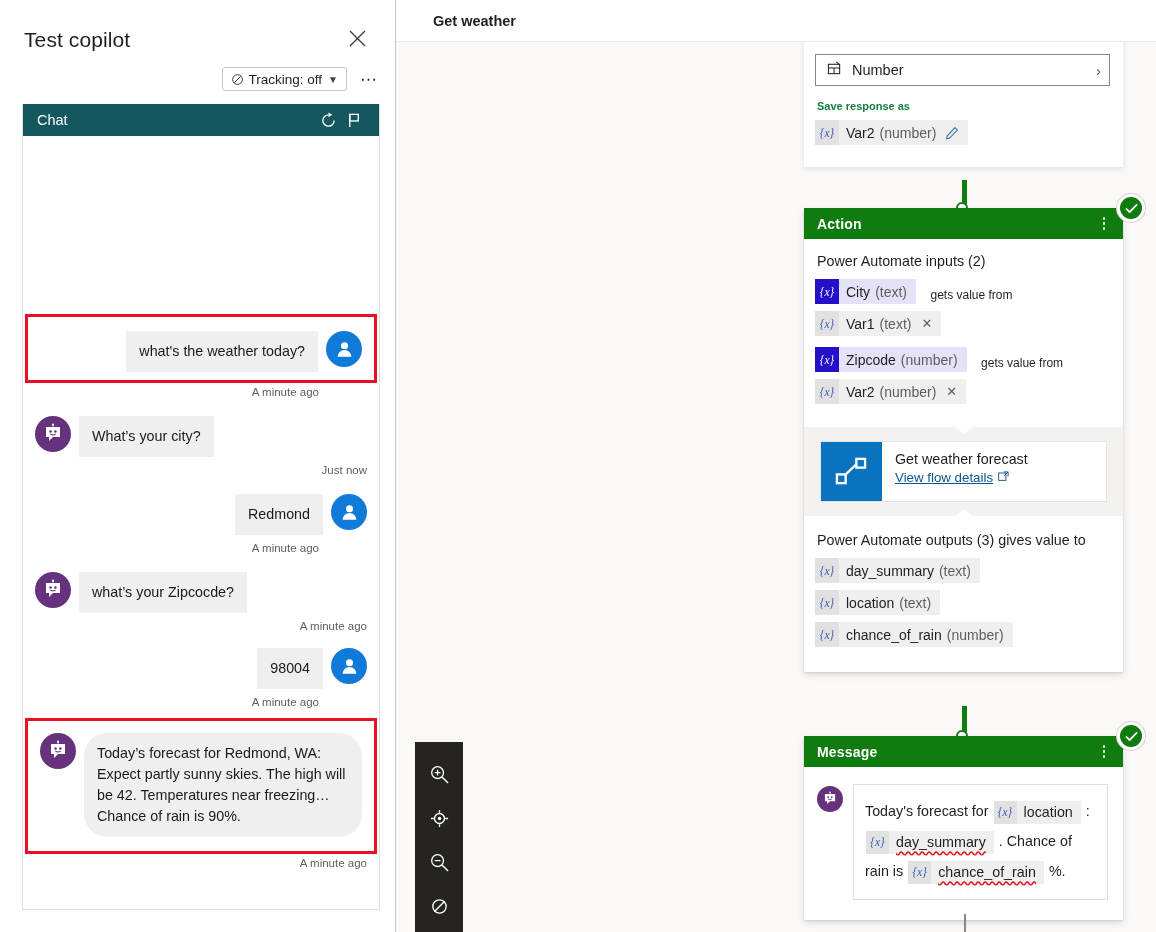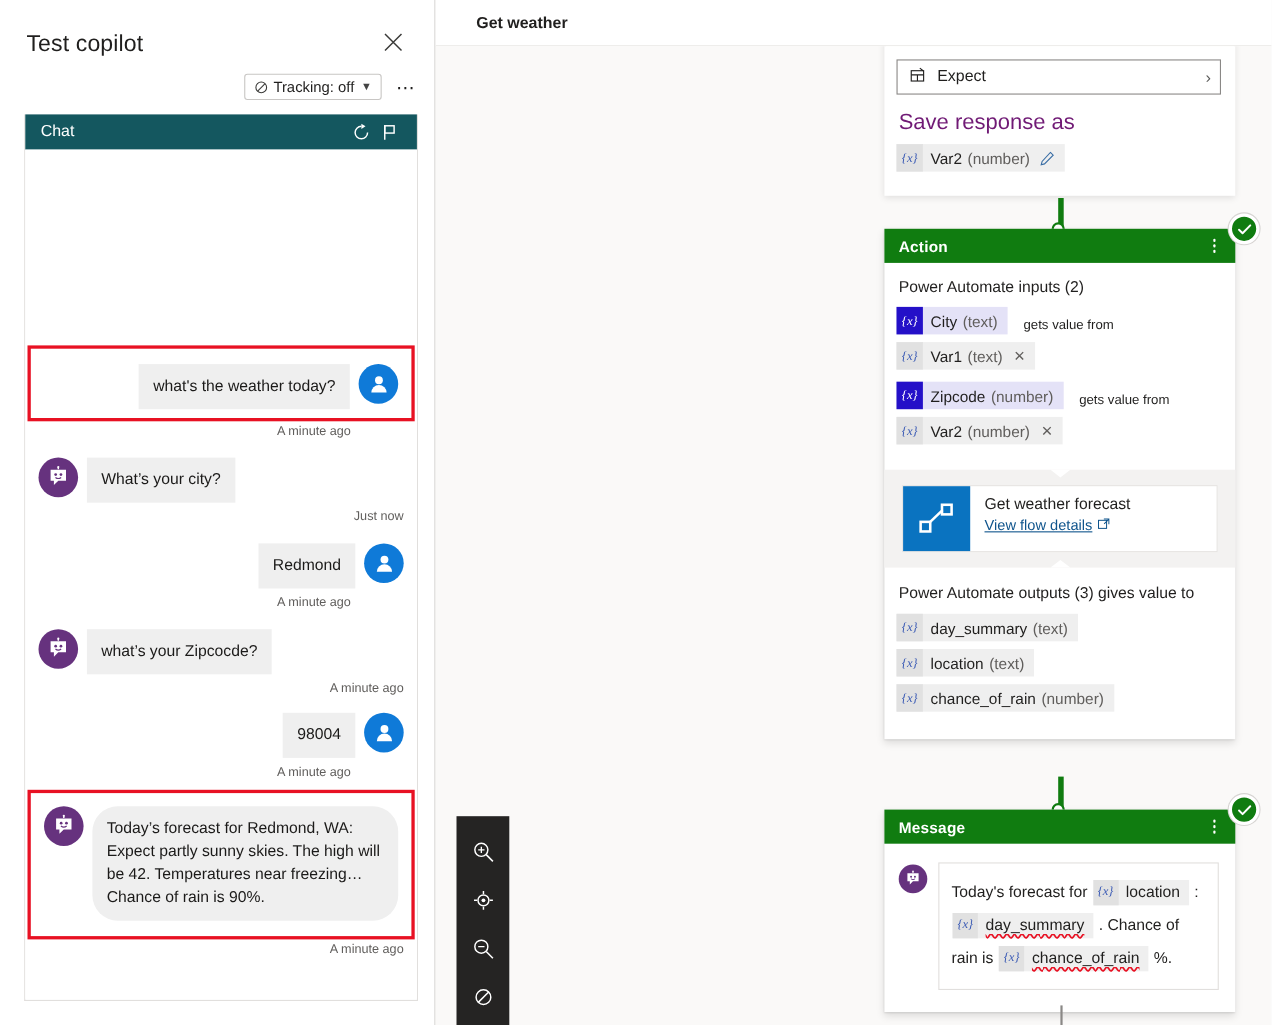--- a/index.html
+++ b/index.html
@@ -237,23 +237,23 @@
     background: #fff;
     padding: 0 8px 0 11px;
     font-size: 14.5px;
     color: #201f1e;
     cursor: pointer;
   }
   .select-field .sf-label { flex: 1; margin-left: 10px; }
   .select-field .sf-chev { color: #5a5a58; font-size: 15px; }
 
   .sec-label {
-    font-size: 20px;
-    font-weight: 400;
-    color: #701a75;
+    font-size: 11px;
+    font-weight: 700;
+    color: #15803d;
     margin: 14px 0 8px 2px;
   }
   .plain-label {
     font-size: 14.3px;
     color: #201f1e;
     margin: 0 0 10px 2px;
   }
 
   .varchip {
     display: inline-flex; align-items: center;
@@ -522,21 +522,21 @@
       <div class="node" style="top:-22px;box-shadow:0 2px 6px rgba(0,0,0,.10)">
         <div class="node-body" style="padding-top:34px;padding-bottom:15px">
           <div class="select-field">
             <span>
               <svg width="15" height="15" viewBox="0 0 16 16">
                   <rect x="1.5" y="3.5" width="12" height="10" stroke="#201f1e" stroke-width="1.1" fill="none"></rect>
                   <path d="M1.5 7.5 H13.5 M7.5 7.5 V13.5" stroke="#201f1e" stroke-width="1.1"></path>
                   <path d="M9.8 1 L13 3.6" stroke="#201f1e" stroke-width="1.1" fill="none"></path>
                 </svg>
             </span>
-            <span class="sf-label">Expect</span>
+            <span class="sf-label">Number</span>
             <span class="sf-chev">›</span>
           </div>
           <div class="sec-label">Save response as</div>
           <div class="varchip">
             <span class="vc-ic">{x}</span>
             <span class="vc-name">Var2</span>
             <span class="vc-type">(number)</span>
             <span class="vc-pencil">
               <svg width="14" height="14" viewBox="0 0 16 16">
                   <path d="M11.3 1.8 L14.2 4.7 L5.2 13.7 L1.8 14.6 L2.7 11.2 Z" stroke="#3a6ea5" stroke-width="1.15" fill="none"></path>

